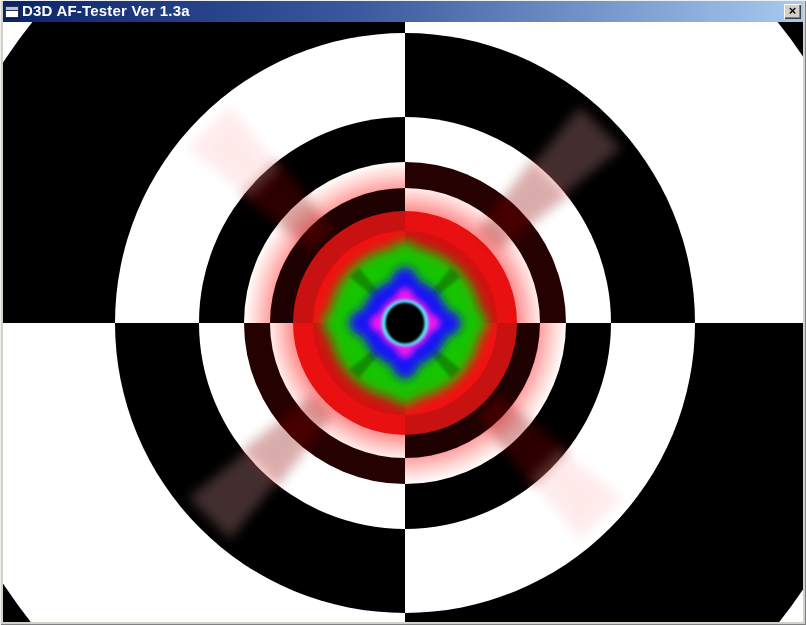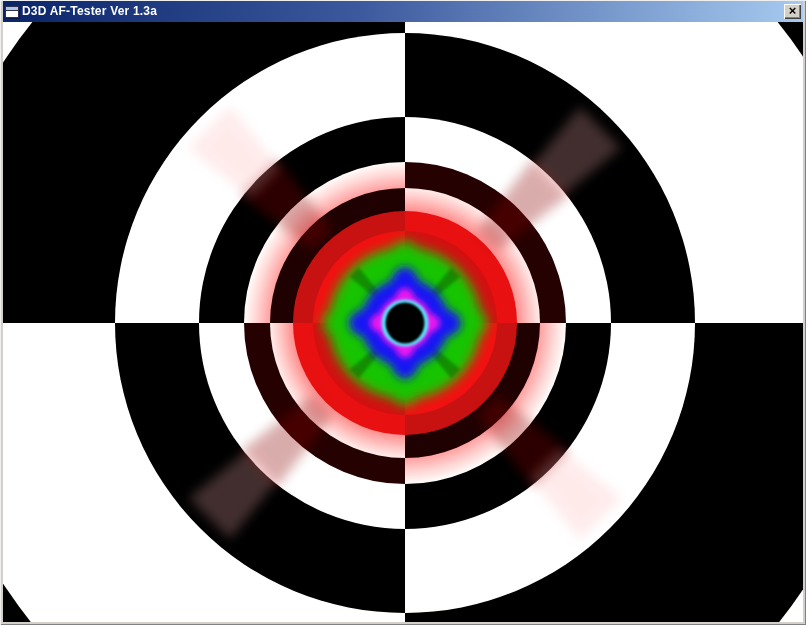--- a/index.html
+++ b/index.html
@@ -13,21 +13,21 @@
     position:absolute;left:3px;top:1px;width:800px;height:21px;
     display:flex;align-items:center;gap:3px;padding:0 2px;box-sizing:border-box;
     background:linear-gradient(90deg,var(--tb-left,#0a246a) 0%, #3d5a9e 45%, var(--tb-right,#a6caf0) 100%);
   }
   .app-icon{
     width:14px;height:12px;background:#ffffff;border:1px solid #30304a;
     box-sizing:border-box;flex:0 0 auto;box-shadow:1px 1px 0 rgba(0,0,0,0.35);
   }
   .app-icon .icon-titlestripe{height:3px;background:#aec6ea;border-bottom:1px solid #30304a;}
   .title-text{
-    color:#ffffff;font-size:12px;font-weight:bold;letter-spacing:0.2px;
+    color:#ffffff;font-size:15px;font-weight:bold;letter-spacing:0.2px;
     white-space:nowrap;transform:translateY(-1px);
   }
   .close-btn{
     margin-left:auto;width:17px;height:15px;background:#d4d0c8;
     border:0;padding:0;display:flex;align-items:center;justify-content:center;
     box-shadow:inset 1px 1px 0 #ffffff, inset -1px -1px 0 #404040, inset -2px -2px 0 #808080;
     cursor:default;
   }
   .close-glyph{
     font-size:13px;font-weight:bold;color:#000;line-height:11px;

